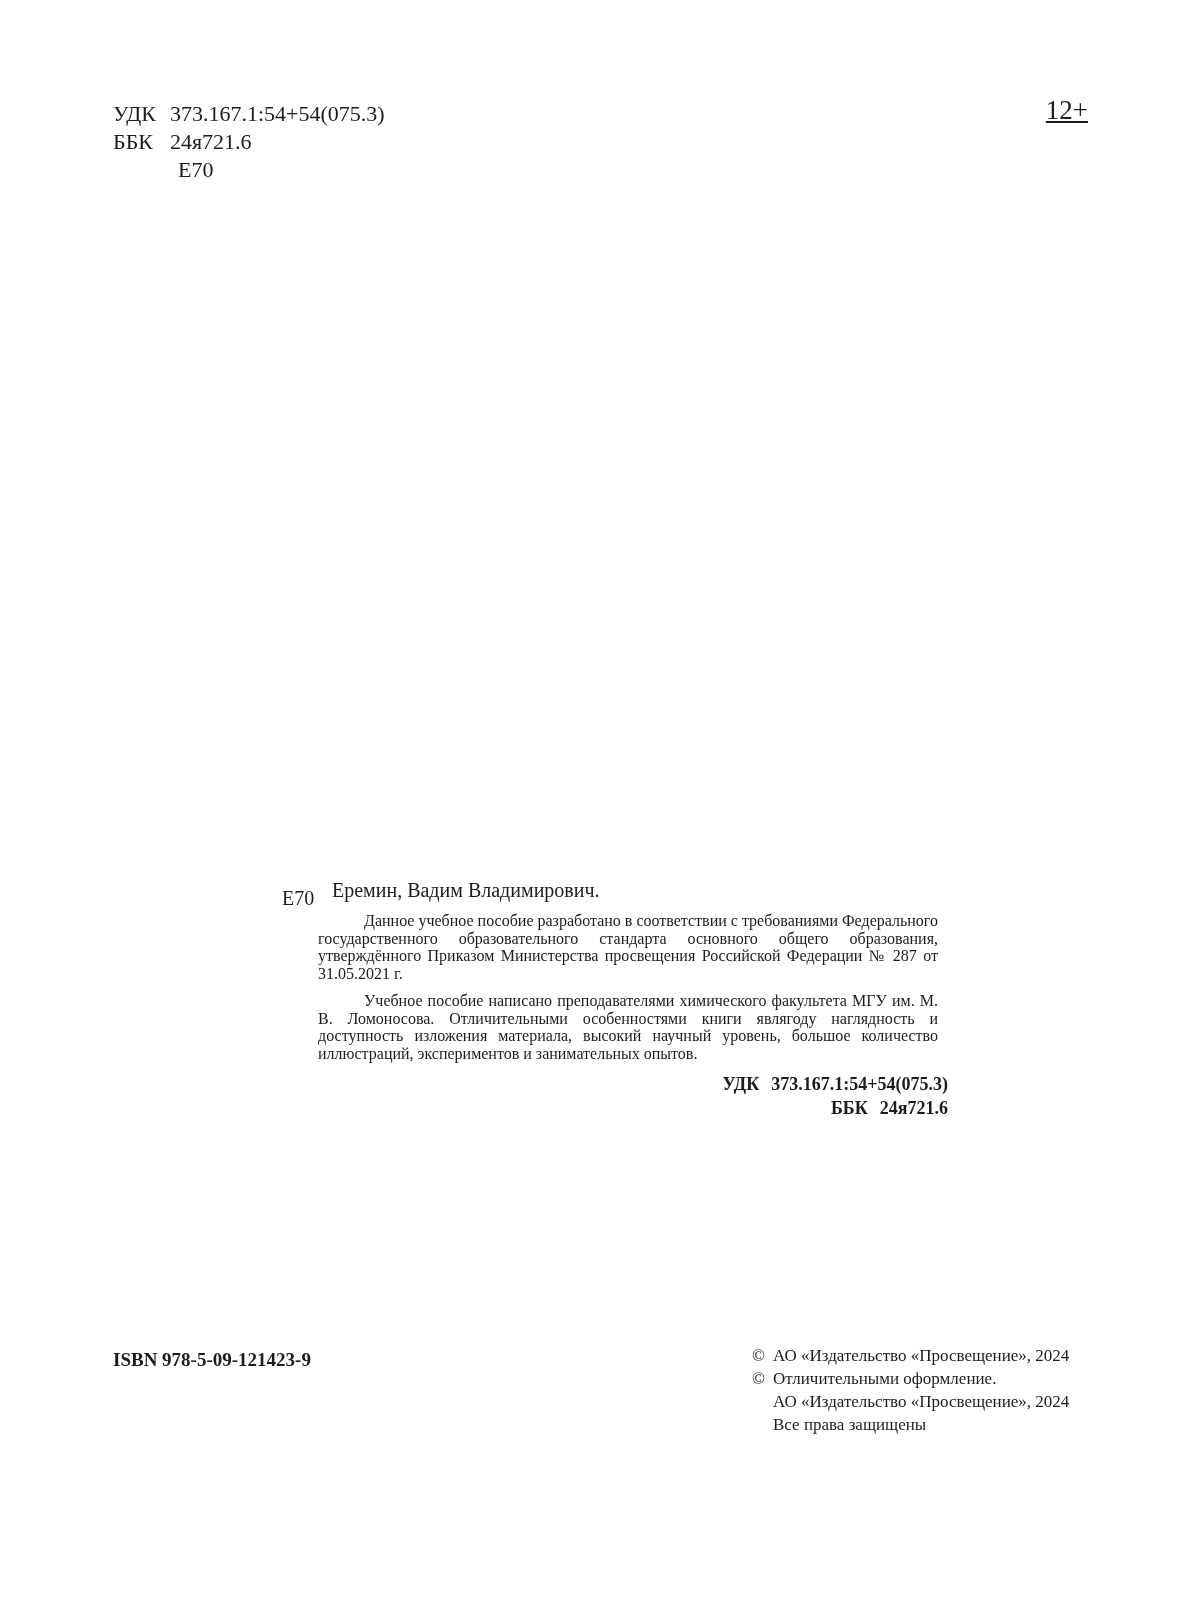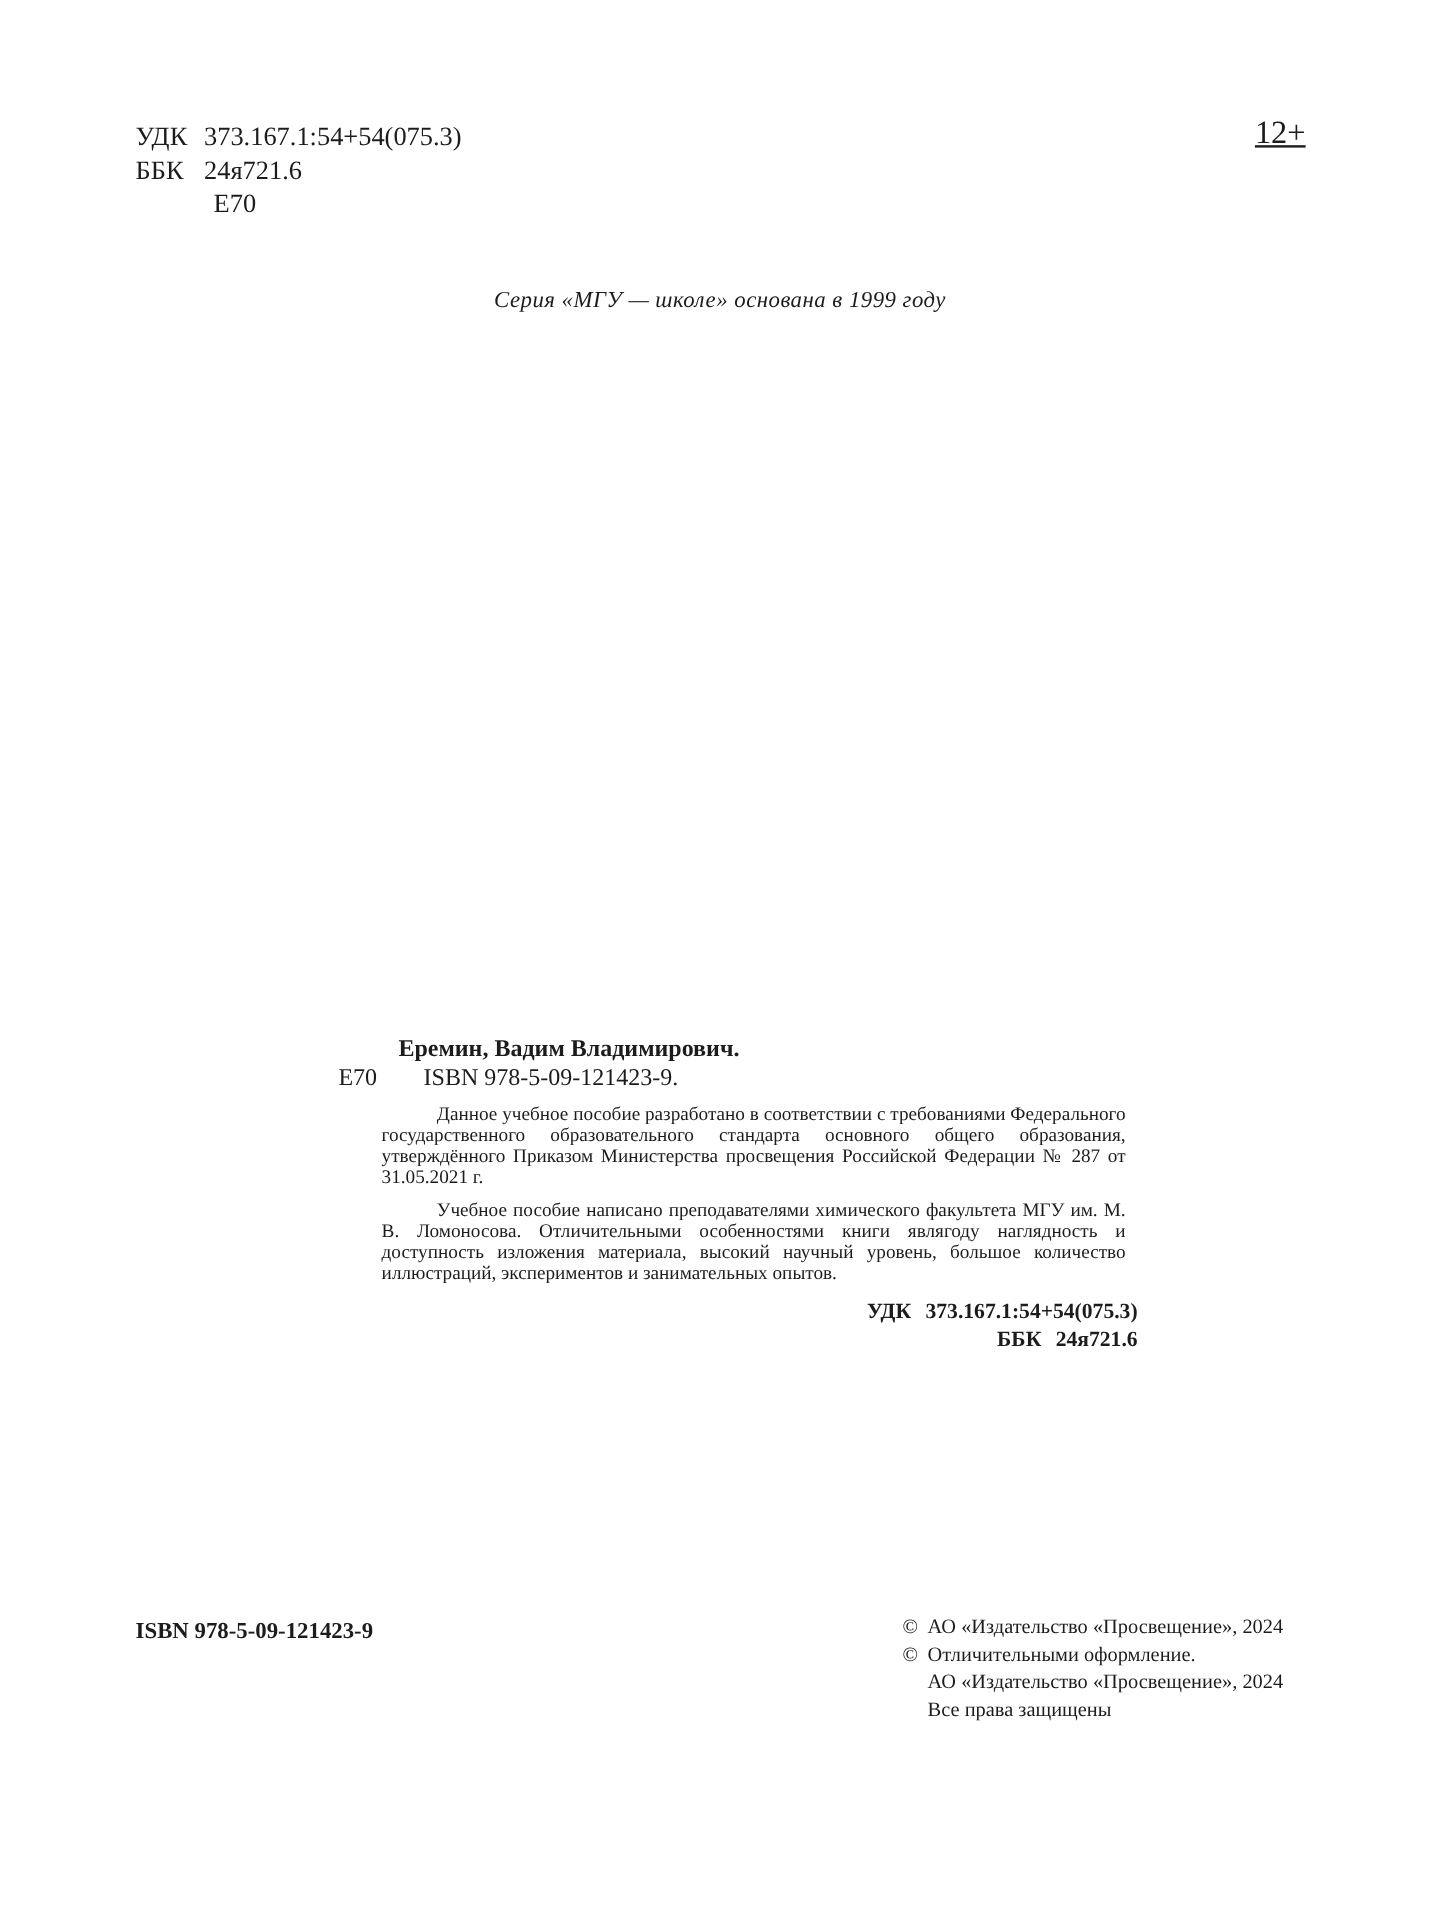--- a/index.html
+++ b/index.html
@@ -61,21 +61,22 @@
   .card {
     position: absolute;
     left: 308px;
     top: 862px;
     width: 640px;
     font-size: 20px;
     line-height: 24px;
   }
   .card .author {
     padding-left: 24px;
-    font-weight: bold;
+    font-weight: normal;
+    margin-top: 16px;
   }
   .card .card-code {
     position: absolute;
     left: -26px;
     top: 24px;
   }
   .card .desc {
     padding-left: 24px;
     text-indent: 22px;
     text-align: justify;
@@ -141,26 +142,24 @@
       <span class="value">24я721.6</span>
     </div>
     <div class="row code-row">
       <span class="label"></span>
       <span class="value">Е70</span>
     </div>
   </div>
 
   <div class="age">12+</div>
 
-  <div class="series">Серия «МГУ — школе» основана в 1999 году</div>
 
   <div class="card">
     <div class="card-code">Е70</div>
     <div class="author">Еремин, Вадим Владимирович.</div>
-    <div class="isbn-line">ISBN 978-5-09-121423-9.</div>
     <div class="annotation">
       <p>Данное учебное пособие разработано в соответствии с требованиями Федерального государственного образовательного стандарта основного общего образования, утверждённого Приказом Министерства просвеще­ния Российской Федерации № 287 от 31.05.2021 г.</p>
       <p>Учебное пособие написано преподавателями химического факультета МГУ им. М. В. Ломоносова. Отличительными особенностями книги явля­году наглядность и доступность изложения материала, высокий науч­ный уровень, большое количество иллюстраций, экспериментов и зани­мательных опытов.</p>
     </div>
     <div class="codes">
       <div class="row">
         <span>УДК</span>
         <span>373.167.1:54+54(075.3)</span>
       </div>
       <div class="row">

